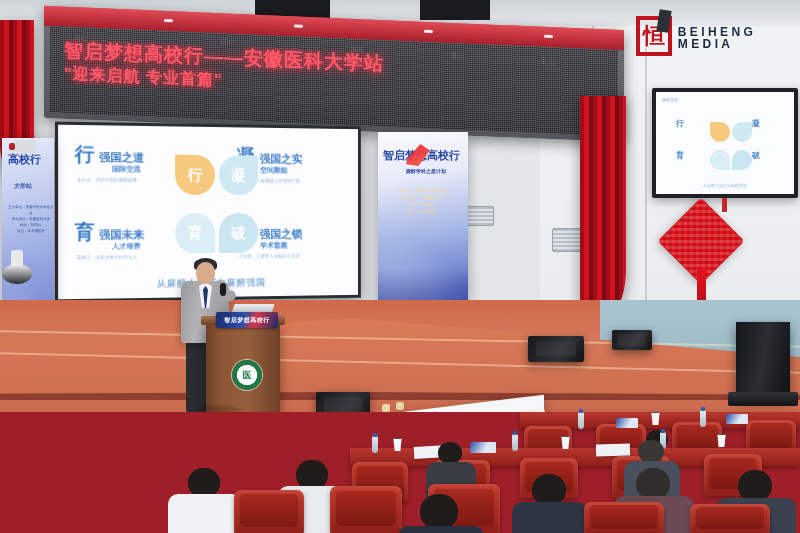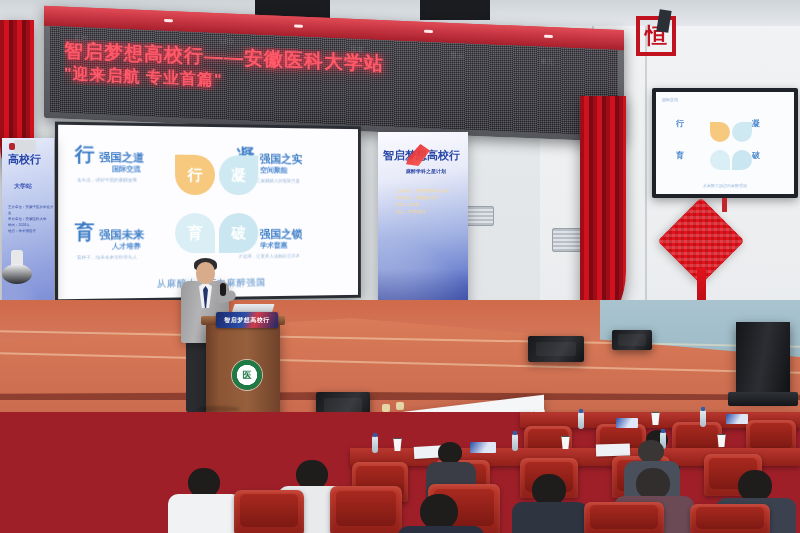--- a/index.html
+++ b/index.html
@@ -75,21 +75,21 @@
   
   .curtain{top:96px;width:46px;height:225px;
       background:repeating-linear-gradient(90deg,#9e0d18 0 4px,#d0121f 4px 9px,#7d0a13 9px 13px);
       box-shadow:0 4px 14px rgba(0,0,0,.4);}
   .curtain.right{left:580px;border-radius:0 0 60% 20%/0 0 22% 10%;}
   .curtain.left{left:0px;top:20px;width:34px;height:160px;
       border-radius:0 0 20% 60%/0 0 10% 22%;}
 
   
   .rollup{background:linear-gradient(165deg,#e8ecfa 0%,#b9c6ec 30%,#8f9fdd 55%,#6d7fd0 78%,#4d5fbc 100%);
-      box-shadow:0 4px 12px rgba(0,0,0,.3);overflow:hidden;}
+      box-shadow:0 4px 12px rgba(0,0,0,.3);overflow:hidden;text-align:center;}
   .rollup.left{left:2px;top:138px;width:52px;height:250px;}
   .rollup.mid{left:378px;top:132px;width:90px;height:196px;
       background:linear-gradient(170deg,#fbfbff 0%,#e7eaf8 24%,#9fb0e2 55%,#5f74c9 80%,#3c4fae 100%);}
   .ru-title{position:absolute;color:#2746a8;font-weight:bold;font-family:"Liberation Serif",serif;}
   .ru-swoosh{position:absolute;width:150%;height:60%;left:-25%;bottom:-5%;
       background:radial-gradient(ellipse at 30% 100%,rgba(255,255,255,.55),transparent 60%);}
   .ru-city{position:absolute;left:0;right:0;bottom:0;height:30%;
       background:linear-gradient(180deg,rgba(90,110,190,0),rgba(40,55,140,.85));}
 
   
@@ -611,16 +611,18 @@
 
   <div class="abs" style="left:636px;top:16px;display:flex;align-items:center;gap:6px;">
     <div style="width:40px;height:40px;border:4px solid #c1121f;box-sizing:border-box;
                 position:relative;background:rgba(255,255,255,.06);">
       <span style="position:absolute;left:50%;top:50%;transform:translate(-50%,-50%);
                    font-size:22px;font-weight:bold;color:#c1121f;font-family:'Liberation Serif',serif;">恒</span>
       <span style="position:absolute;left:18px;top:-10px;width:12px;height:22px;
                    background:#2b2f36;transform:rotate(9deg);"></span>
     </div>
     <div style="line-height:1;">
+      <div style="font-size:12px;font-weight:bold;color:#1b2a44;letter-spacing:3.4px;margin-top:3px;
+                  font-family:'Liberation Sans',sans-serif;">BEIHENG MEDIA</div>
     </div>
   </div>
 
 </div>
 
 </body></html>

